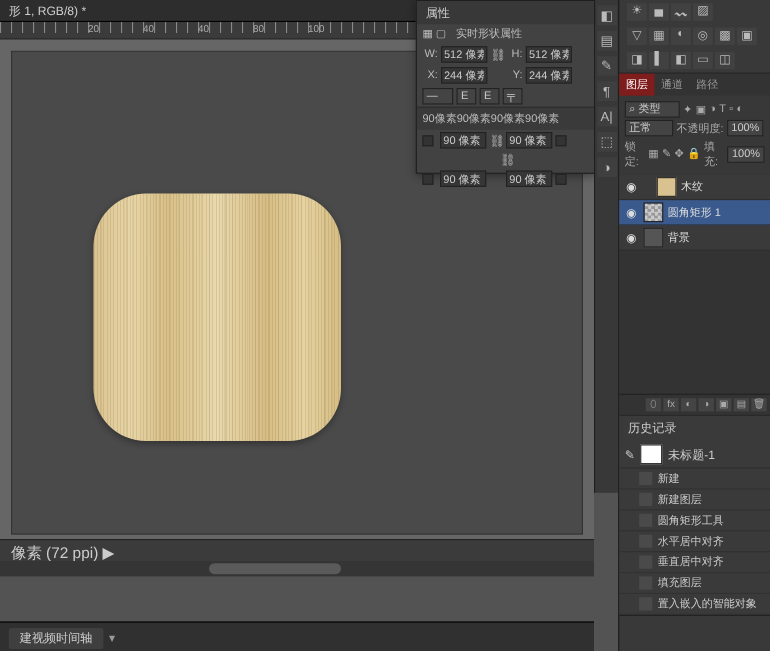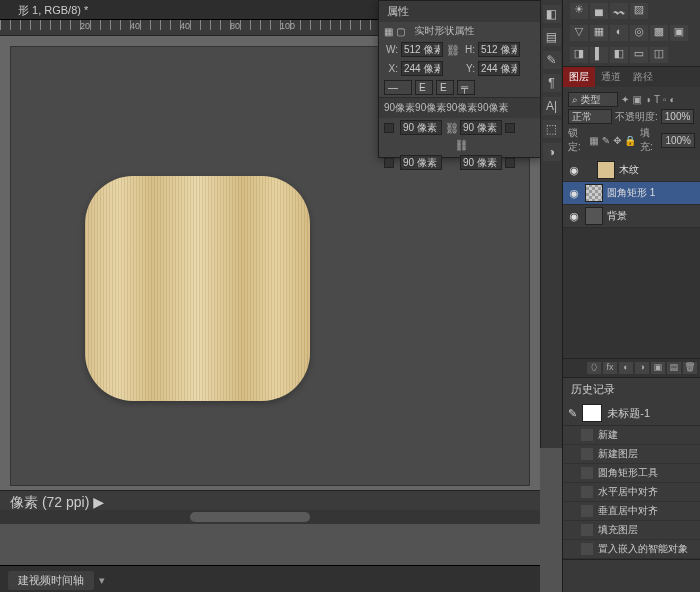--- a/index.html
+++ b/index.html
@@ -1,17 +1,17 @@
 <!DOCTYPE html>
 <html><head>
 <meta charset="utf-8">
 <style>
 *{box-sizing:border-box;margin:0;padding:0;font-family:"Microsoft YaHei",sans-serif;user-select:none}
 body{background:#535353;width:700px;height:592px;overflow:hidden;position:relative;font-size:11px;color:#ccc}
-.titlebar{height:20px;background:#2d2d2d;color:#ccc;font-size:11px;padding:3px 18px;border-bottom:1px solid #000}
+.titlebar{height:20px;background:#2d2d2d;color:#ccc;font-size:11px;padding:3px 8px;border-bottom:1px solid #000}
 .ruler-h{height:16px;background:#3b3b3b;border-bottom:1px solid #222;position:relative;overflow:hidden}
 .ruler-h .tick{position:absolute;top:0;width:1px;height:10px;background:#888}
 .ruler-h .num{position:absolute;top:1px;font-size:9px;color:#aaa}
 .canvas-area{position:absolute;left:0;top:36px;width:540px;height:480px;background:#666}
 .canvas-sub{position:absolute;left:10px;top:10px;width:520px;height:440px;background:#4a4a4a;box-shadow:inset 0 0 0 1px #333}
 .rounded-square{position:absolute;left:75px;top:130px;width:225px;height:225px;border-radius:48px;background:linear-gradient(90deg,#d9c28f 0%,#e8d6a8 15%,#d7bf87 30%,#e9d9ad 50%,#d6bd85 70%,#e6d3a1 85%,#d5bc84 100%);box-shadow:0 2px 6px rgba(0,0,0,.3)}
 .rounded-square::before{content:"";position:absolute;inset:0;border-radius:48px;background:repeating-linear-gradient(90deg,rgba(120,90,40,.15) 0,rgba(120,90,40,.15) 1px,transparent 1px,transparent 3px),repeating-linear-gradient(90deg,rgba(100,80,40,.08) 0,rgba(100,80,40,.08) .5px,transparent .5px,transparent 7px)}
 .doc-tab{position:absolute;left:0;top:490px;width:540px;height:20px;background:#3b3b3b;color:#ccc;font-size:14px;padding:3px 10px;border-top:1px solid #222}
 .hscroll{position:absolute;left:0;top:510px;width:540px;height:14px;background:#353535}
 .hscroll .thumb{position:absolute;left:190px;top:2px;width:120px;height:10px;background:#5a5a5a;border-radius:5px}

